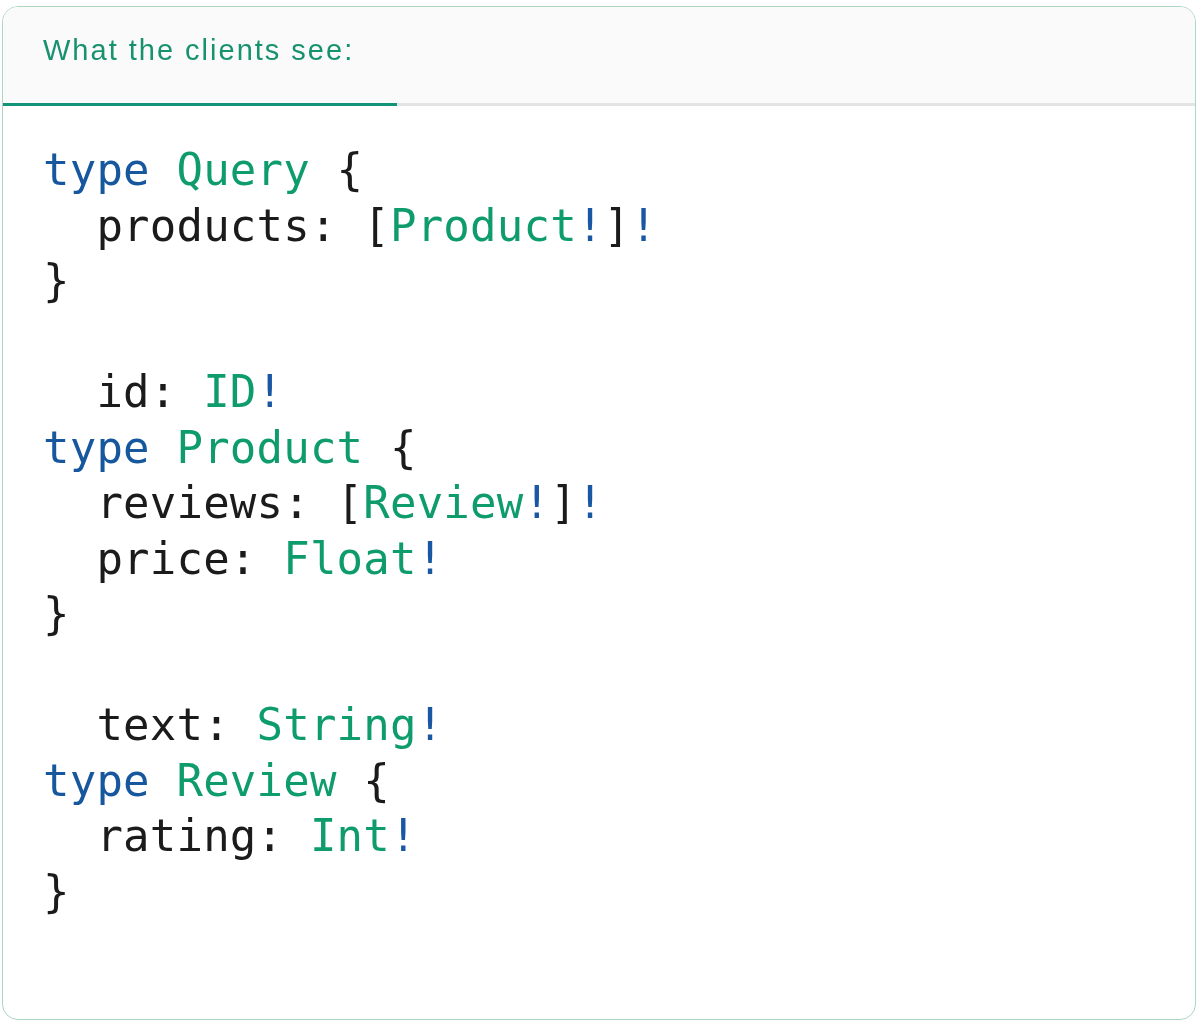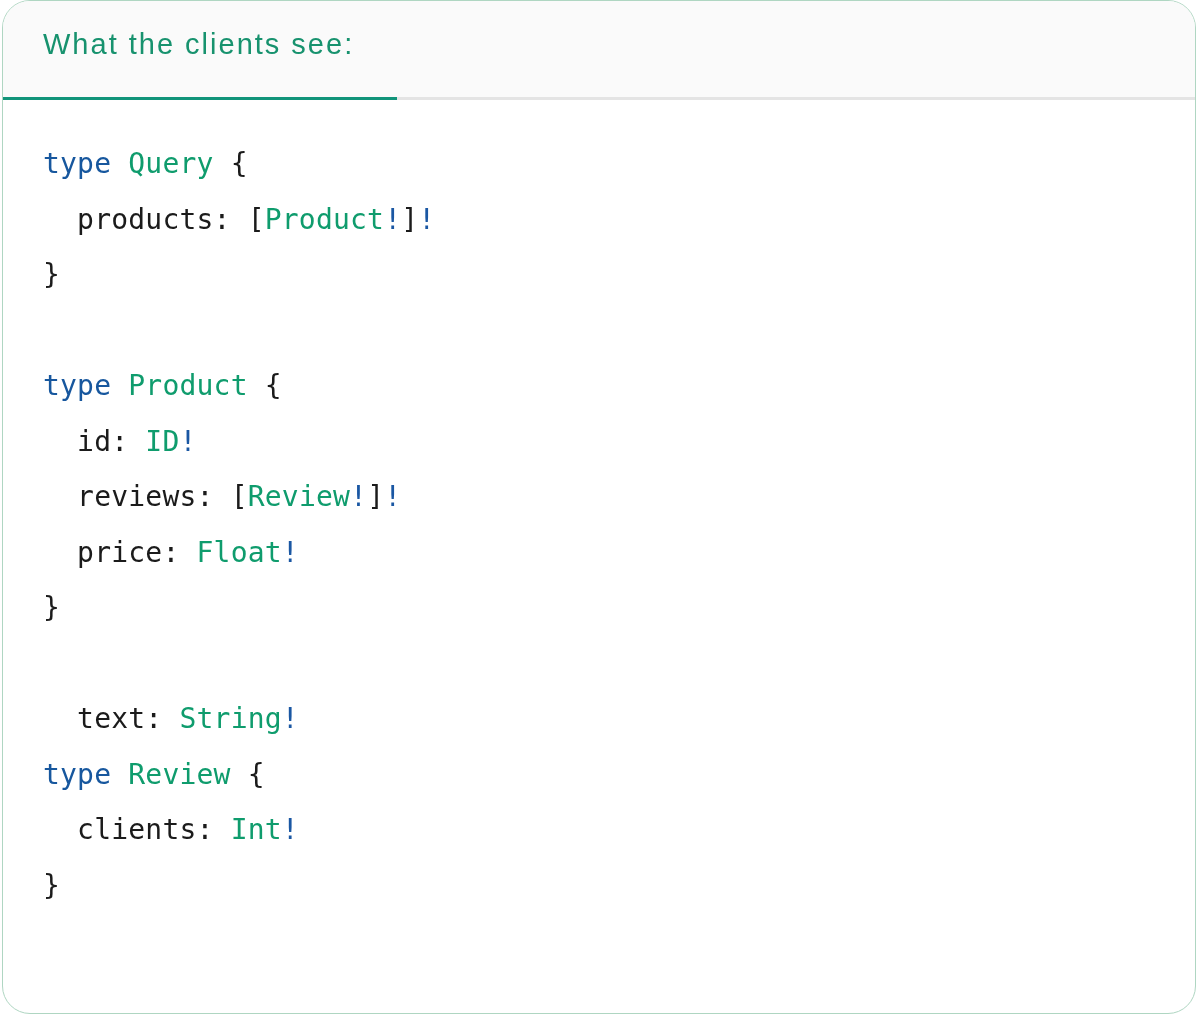--- a/index.html
+++ b/index.html
@@ -7,26 +7,26 @@
     padding: 0;
     background: #ffffff;
     width: 1200px;
     height: 1020px;
     font-family: "Liberation Sans", sans-serif;
   }
 
   .card {
     position: absolute;
     left: 2px;
-    top: 0;
+    top: 6px;
     width: 1194px;
     height: 1014px;
     background: #ffffff;
     border: 1px solid var(--card-border, #afd6c2);
-    border-radius: 28px;
+    border-radius: 16px;
     overflow: hidden;
     box-sizing: border-box;
   }
 
   
   .tabbar {
     position: relative;
     height: 99px;
     background: var(--header-bg, #fafafa);
   }
@@ -61,21 +61,21 @@
     font-size: 29px;
     letter-spacing: 2px;
     line-height: 1;
     transform: translateY(-6px);
   }
 
   
   .code {
     padding: 36px 40px 30px 40px;
     font-family: "DejaVu Sans Mono", "Liberation Mono", monospace;
-    font-size: 28px;
+    font-size: 44px;
     line-height: 55.5px;
     letter-spacing: 0.2px;
   }
   .code-line {
     white-space: pre;
     min-height: 55.5px;
   }
   .tok-plain    { color: var(--code-plain,    #1b1b1b); }
   .tok-keyword  { color: var(--code-keyword,  #17579e); }
   .tok-typename { color: var(--code-typename, #0f9c6d); }
@@ -88,24 +88,24 @@
   <div class="tabbar">
     <div class="tab">
       <span class="tab-label">What the clients see:</span>
     </div>
   </div>
   <div class="code">
       <div class="code-line"><span class="tok-keyword">type</span><span class="tok-plain"> </span><span class="tok-typename">Query</span><span class="tok-plain"> {</span></div>
       <div class="code-line"><span class="tok-plain">  products: [</span><span class="tok-typename">Product</span><span class="tok-bang">!</span><span class="tok-plain">]</span><span class="tok-bang">!</span></div>
       <div class="code-line"><span class="tok-plain">}</span></div>
       <div class="code-line"></div>
+      <div class="code-line"><span class="tok-plain">  id: </span><span class="tok-typename">ID</span><span class="tok-bang">!</span></div>
       <div class="code-line"><span class="tok-keyword">type</span><span class="tok-plain"> </span><span class="tok-typename">Product</span><span class="tok-plain"> {</span></div>
-      <div class="code-line"><span class="tok-plain">  id: </span><span class="tok-typename">ID</span><span class="tok-bang">!</span></div>
       <div class="code-line"><span class="tok-plain">  reviews: [</span><span class="tok-typename">Review</span><span class="tok-bang">!</span><span class="tok-plain">]</span><span class="tok-bang">!</span></div>
       <div class="code-line"><span class="tok-plain">  price: </span><span class="tok-typename">Float</span><span class="tok-bang">!</span></div>
       <div class="code-line"><span class="tok-plain">}</span></div>
       <div class="code-line"></div>
       <div class="code-line"><span class="tok-plain">  text: </span><span class="tok-typename">String</span><span class="tok-bang">!</span></div>
       <div class="code-line"><span class="tok-keyword">type</span><span class="tok-plain"> </span><span class="tok-typename">Review</span><span class="tok-plain"> {</span></div>
-      <div class="code-line"><span class="tok-plain">  clients: </span><span class="tok-typename">Int</span><span class="tok-bang">!</span></div>
+      <div class="code-line"><span class="tok-plain">  rating: </span><span class="tok-typename">Int</span><span class="tok-bang">!</span></div>
       <div class="code-line"><span class="tok-plain">}</span></div>
     </div>
 </div>
 
 </body></html>

